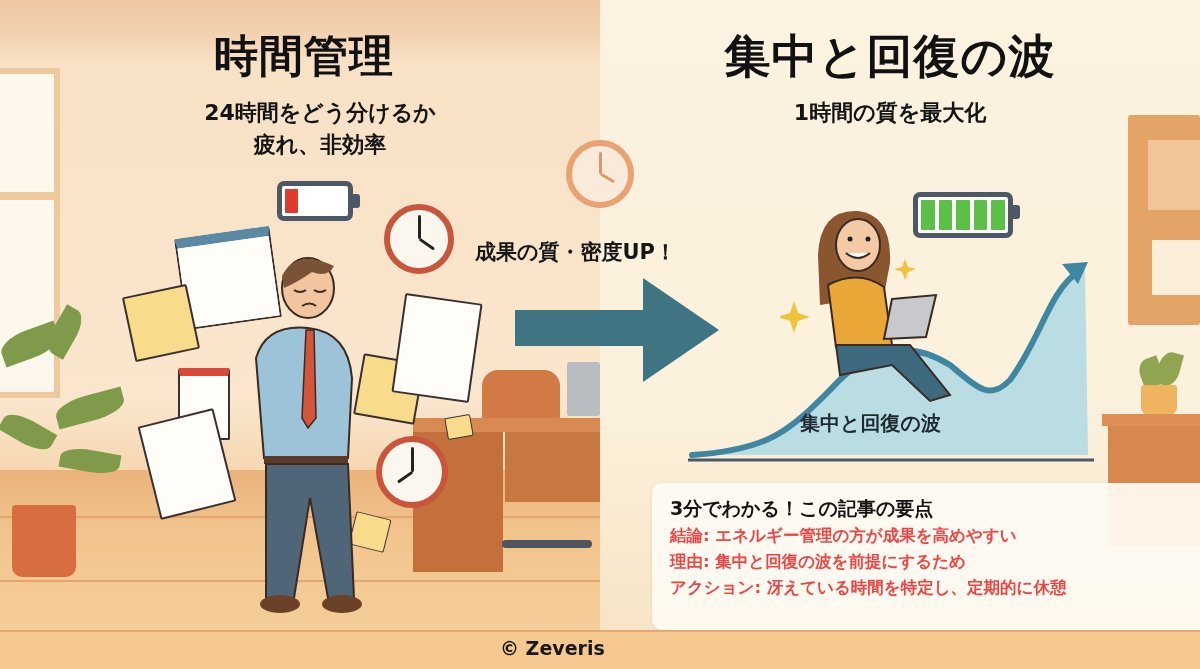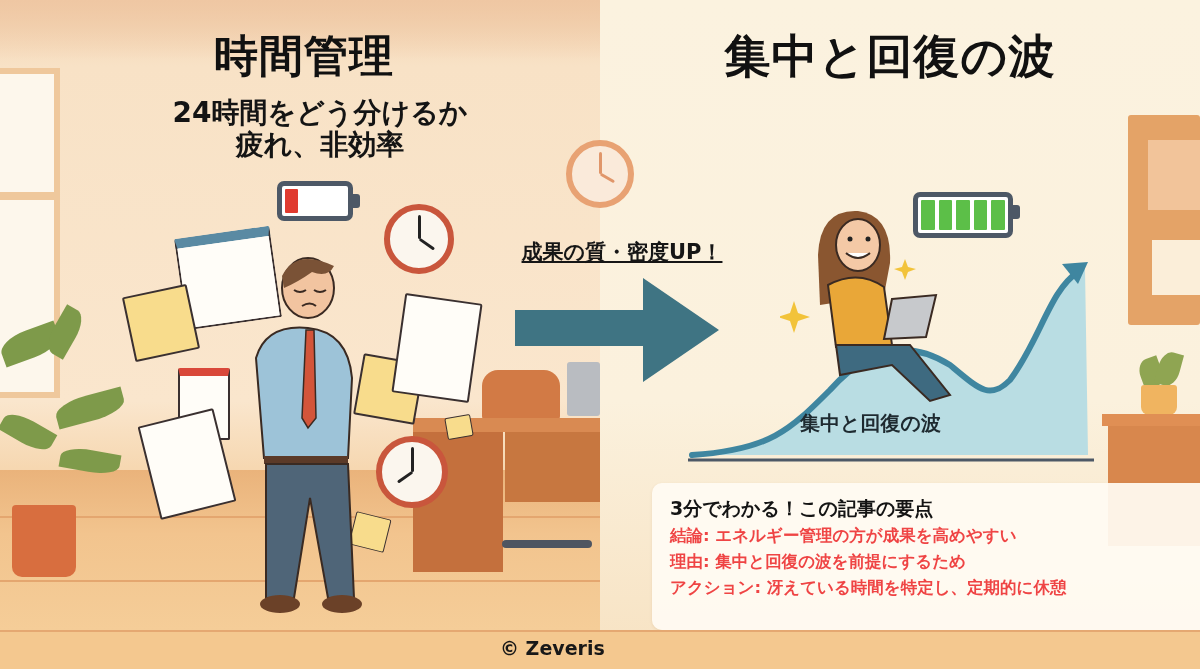--- a/index.html
+++ b/index.html
@@ -61,21 +61,21 @@
   .right-desk { position: absolute; left: 1108px; top: 426px; width: 92px; height: 120px; background: #d8874d; }
   .right-plant-pot { position: absolute; left: 1141px; top: 385px; width: 36px; height: 30px; background: #f0b460; border-radius: 3px 3px 8px 8px; }
 
   
   .title {
     position: absolute; font-weight: bold; color: #111;
     text-align: center; letter-spacing: 1px;
   }
   .title-left { left: 144px; top: 28px; width: 320px; font-size: 44px; line-height: 56px; }
   .title-right { left: 690px; top: 28px; width: 400px; font-size: 46px; line-height: 56px; }
-  .subtitle { position: absolute; font-weight: bold; text-align: center; font-size: 28px; line-height: 32px; color: #141414; }
+  .subtitle { position: absolute; font-weight: bold; text-align: center; font-size: 22px; line-height: 32px; color: #141414; }
   .sub-left { left: 150px; top: 97px; width: 340px; }
   .sub-right { left: 700px; top: 97px; width: 380px; }
 
   
   .battery {
     position: absolute; height: 40px; border: 5px solid #4d5866; border-radius: 7px; background: #fff;
     display: flex; gap: 4px; padding: 3px;
   }
   .battery::after {
     content: ""; position: absolute; right: -12px; top: 8px; width: 7px; height: 14px;
@@ -89,22 +89,22 @@
   .clock {
     position: absolute; border-radius: 50%; background: #fbf6ee;
     border: 6px solid #c9563c;
   }
   .clock .hand { position: absolute; left: 50%; top: 50%; background: #222; transform-origin: 50% 100%; border-radius: 2px; }
   .clock-faded { border-color: #e8a273; background: #faeada; }
   .clock-faded .hand { background: #e0966a; }
 
   
   .arrow-caption {
-    position: absolute; left: 492px; top: 238px; width: 260px;
-    font-size: 21px; font-weight: bold; color: #161616; text-align: center; text-decoration: underline;
+    position: absolute; left: 475px; top: 238px; width: 260px;
+    font-size: 21px; font-weight: bold; color: #161616; text-align: left;
   }
   .big-arrow { position: absolute; left: 513px; top: 278px; }
 
   
   .wave { position: absolute; left: 680px; top: 250px; }
   .wave-label {
     position: absolute; left: 800px; top: 410px; width: 160px;
     font-size: 20px; font-weight: bold; color: #1e2a30;
   }
 
@@ -171,20 +171,21 @@
 <div class="right-desk"></div>
 
 <div class="title title-left">時間管理</div>
 <div class="subtitle sub-left">
   <div>24時間をどう分けるか</div>
   <div>疲れ、非効率</div>
 </div>
 
 <div class="title title-right">集中と回復の波</div>
 <div class="subtitle sub-right">
+  <div>1時間の質を最大化</div>
 </div>
 
 <div class="battery battery-low">
   <div class="cell" style="background:#e03a2f"></div>
 </div>
 <div class="battery battery-full">
   <div class="cell" style="background:#5cbf48;width:14px"></div>
   <div class="cell" style="background:#5cbf48;width:14px"></div>
   <div class="cell" style="background:#5cbf48;width:14px"></div>
   <div class="cell" style="background:#5cbf48;width:14px"></div>

